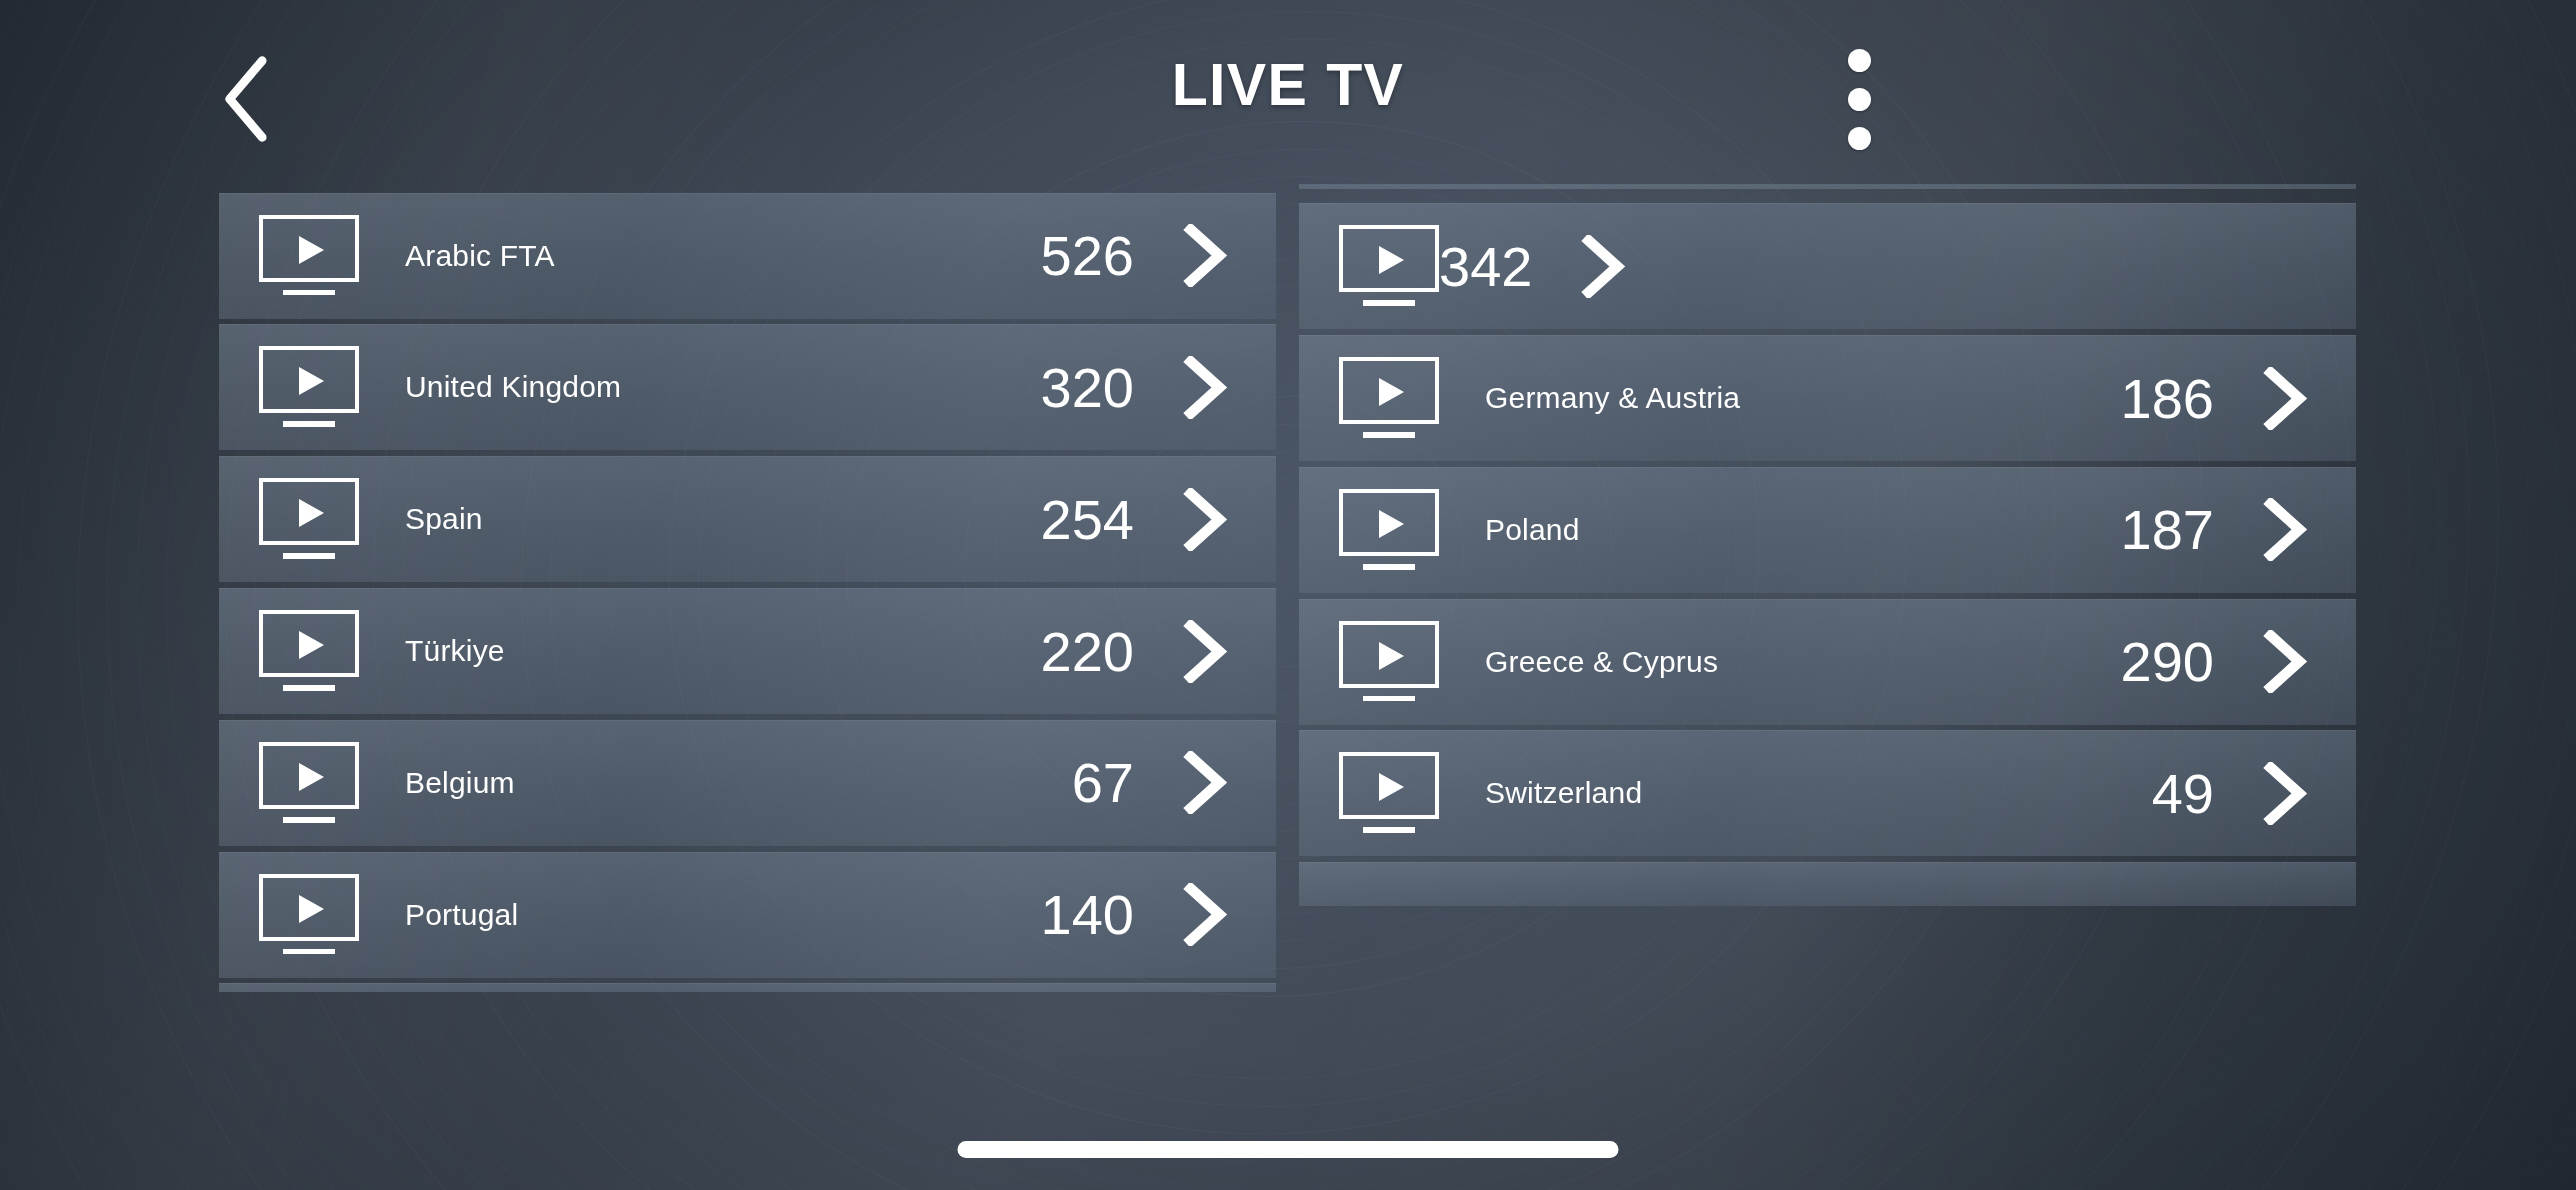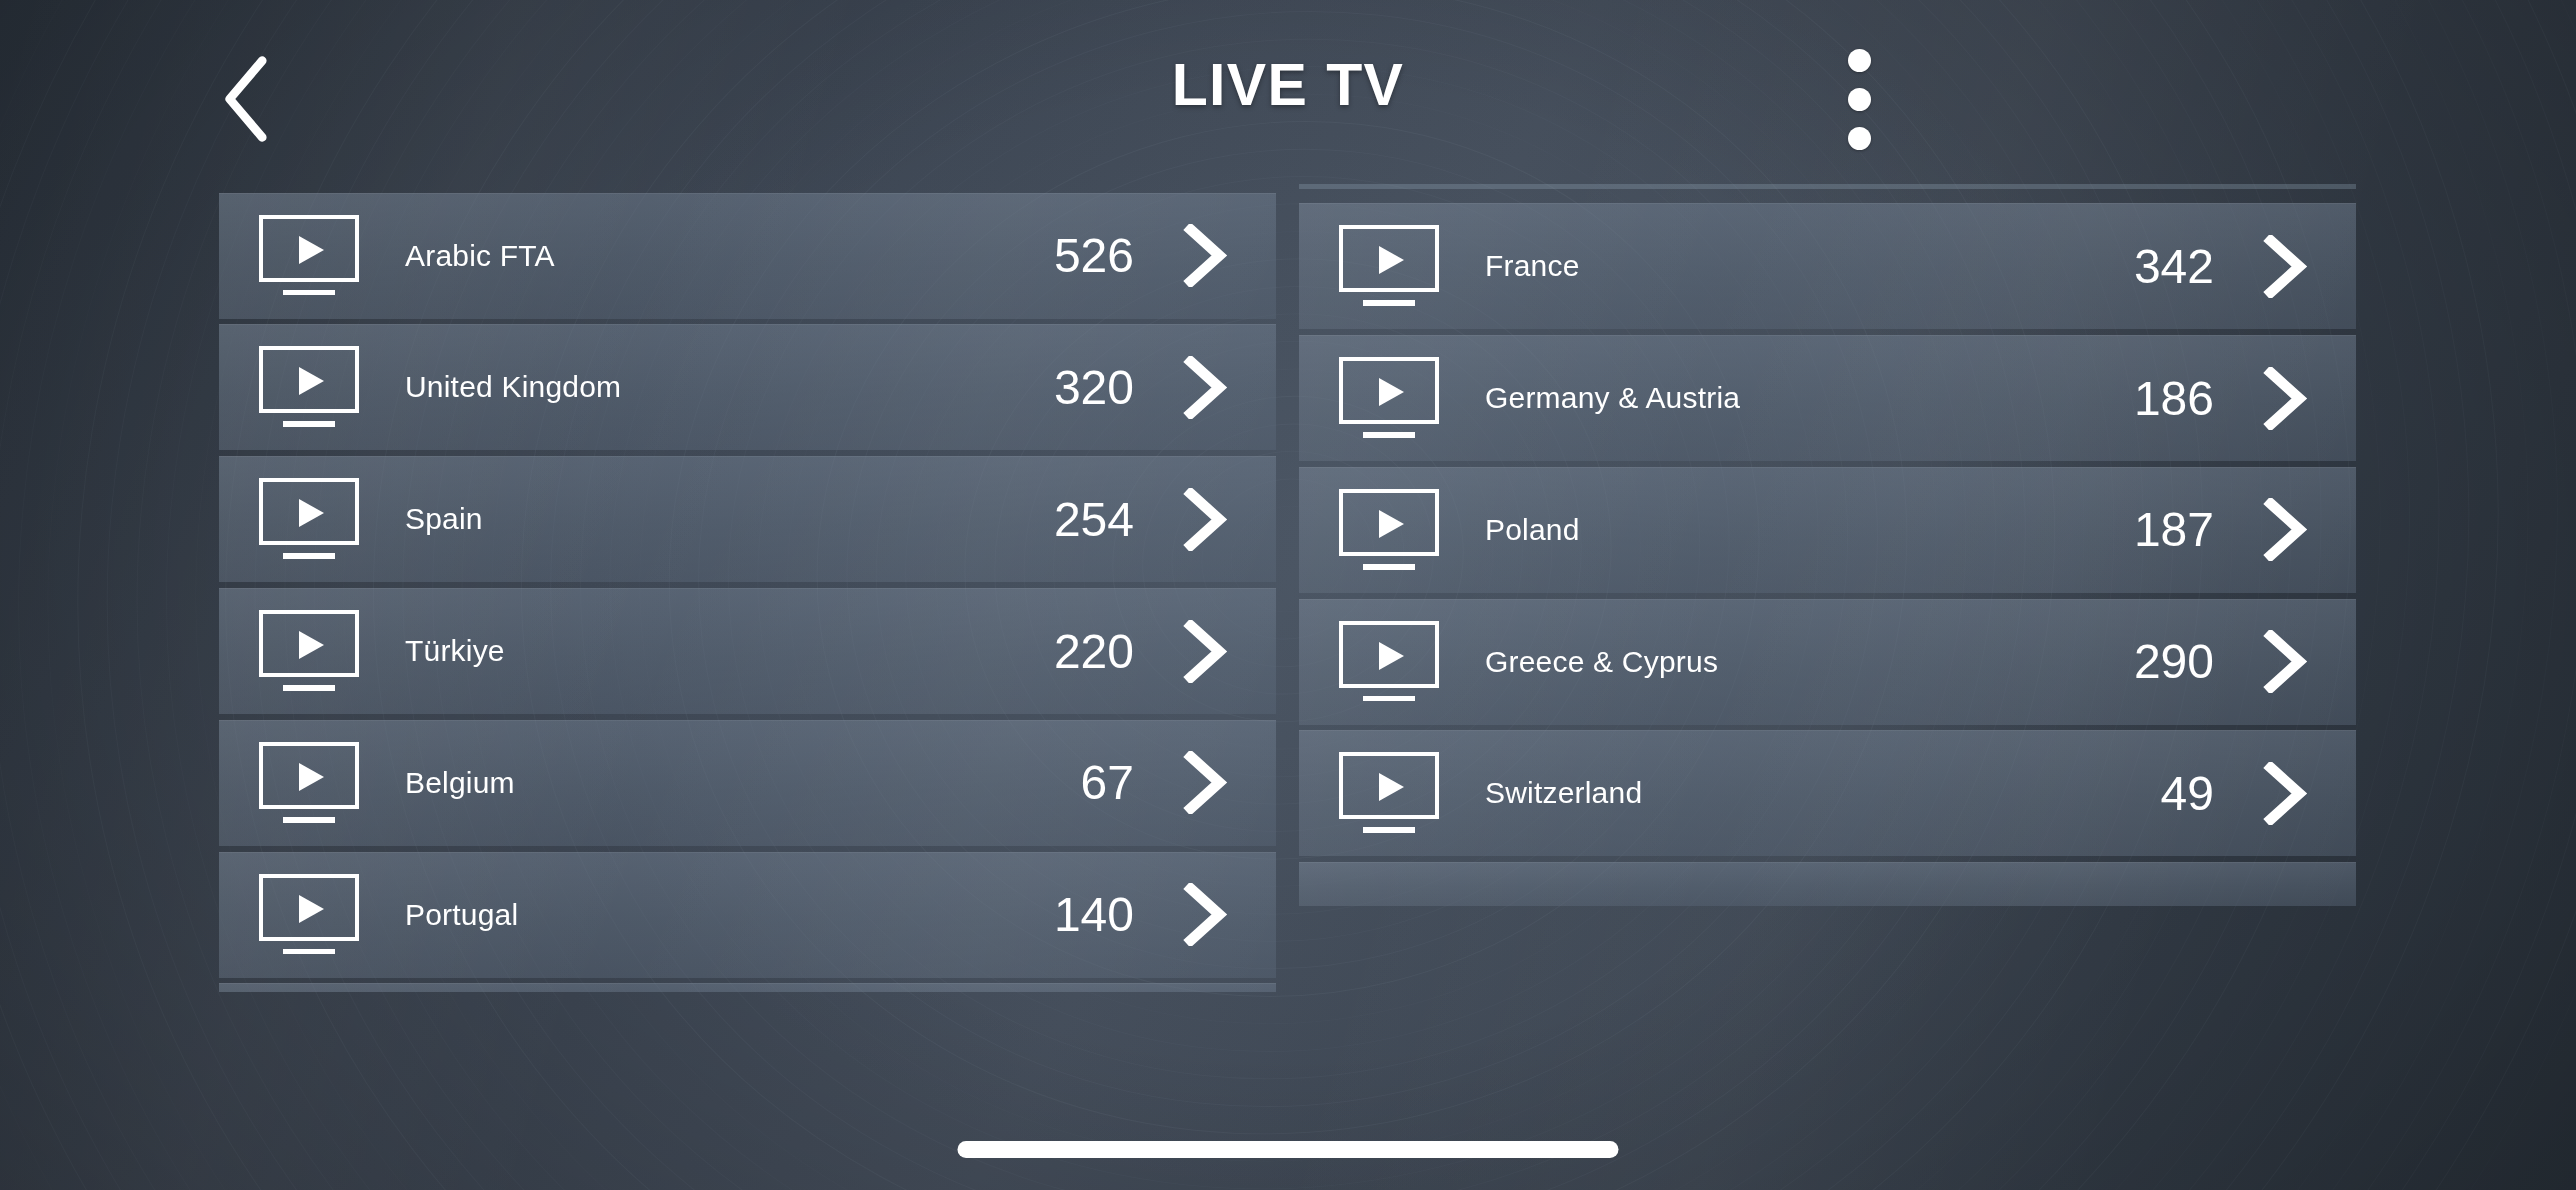--- a/index.html
+++ b/index.html
@@ -158,21 +158,21 @@
     font-weight:400;
     letter-spacing:0.2px;
     white-space:nowrap;
     overflow:hidden;
     text-overflow:ellipsis;
     z-index:2;
   }
   .row-count {
     flex:0 0 auto;
     color:#ffffff;
-    font-size:48px;
+    font-size:56px;
     font-weight:400;
     text-align:left;
     margin-right:44px;
     z-index:2;
   }
   .row-chevron {
     flex:0 0 auto;
     width:56px; height:56px;
     margin-right:42px;
     display:flex; align-items:center; justify-content:center;
@@ -366,21 +366,20 @@
     <div class="column">
       <div class="top-rule"></div>
       <div id="col-right">
           <div style="height: 5.8px;"></div>
           <div class="row">
             <span class="tv-icon">
               <span class="screen"></span>
               <span class="play"></span>
               <span class="stand"></span>
             </span>
-            <span class="row-label">France</span>
             <span class="row-count">342</span>
             <span class="row-chevron">
               <svg width="50" height="63" viewBox="0 0 52 66">
                 <path d="M10 6 L40 33 L10 60" fill="none" stroke="#ffffff" stroke-width="11" stroke-linecap="square" stroke-linejoin="miter"></path>
               </svg>
             </span>
           </div>
           <div style="height: 5.8px;"></div>
           <div class="row">
             <span class="tv-icon">

